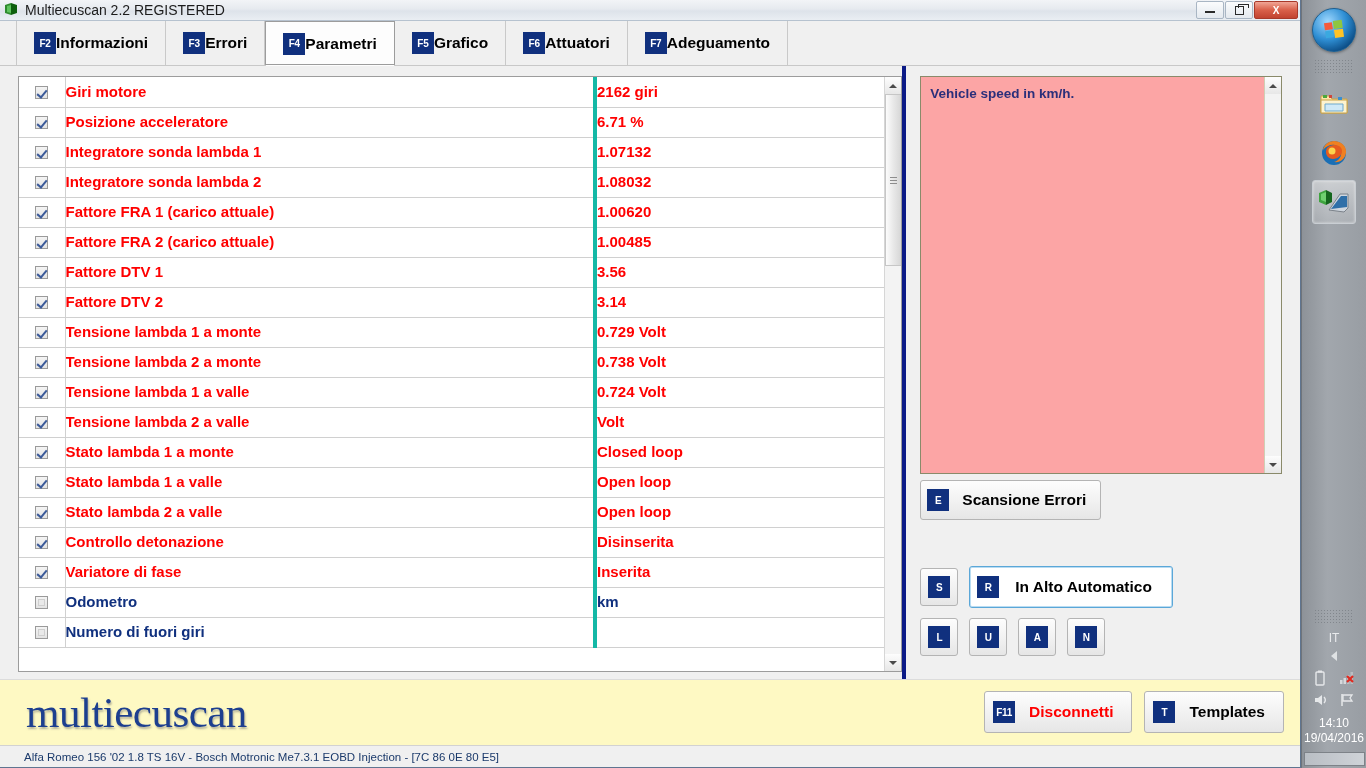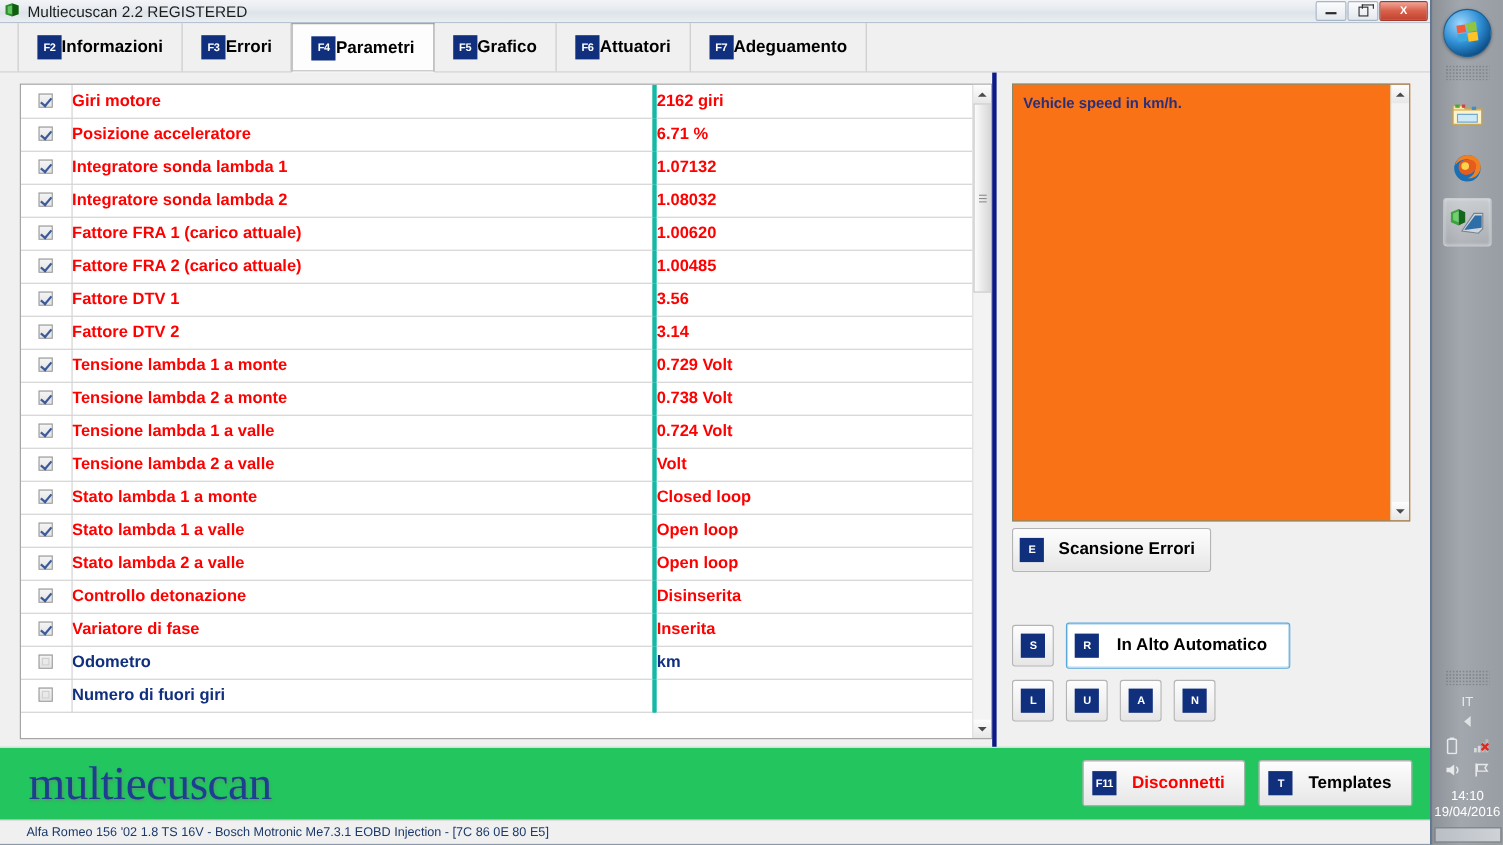--- a/index.html
+++ b/index.html
@@ -182,21 +182,21 @@
   
   #right-pane {
     width: 398px;
     border-left: 4px solid #0b1a86;
     padding: 10px 0 0 14px;
     position: relative;
   }
   #tooltip-wrap {
     width: 362px; height: 398px;
     border: 1px solid #8a8a6a;
-    background: #f97316;
+    background: #fca5a5;
     display: flex;
     overflow: hidden;
   }
   #tooltip-text {
     flex: 1;
     padding: 8px 9px;
     font-size: 13.5px; font-weight: bold;
     color: #2b2f7a;
     line-height: 1.3;
   }
@@ -222,21 +222,21 @@
   .btn-label.red { color: #ff0000; }
 
   #btn-scan { position: absolute; left: 14px; top: 414px; height: 40px; }
   #row-sr { position: absolute; left: 14px; top: 500px; display: flex; gap: 11px; align-items: center; }
   #btn-inalto { height: 42px; padding: 0 20px 0 7px; gap: 16px; }
   #row-luan { position: absolute; left: 14px; top: 552px; display: flex; gap: 11px; }
 
   
   #footer {
     height: 66px; flex: none;
-    background: #22c55e;
+    background: #fef9c3;
     border-top: 1px solid #dcdcdc;
     display: flex; align-items: center;
     position: relative;
   }
   #logo {
     font-family: "Liberation Serif", serif;
     font-size: 43px;
     color: #1d3f8f;
     margin-left: 26px;
     letter-spacing: -0.5px;

